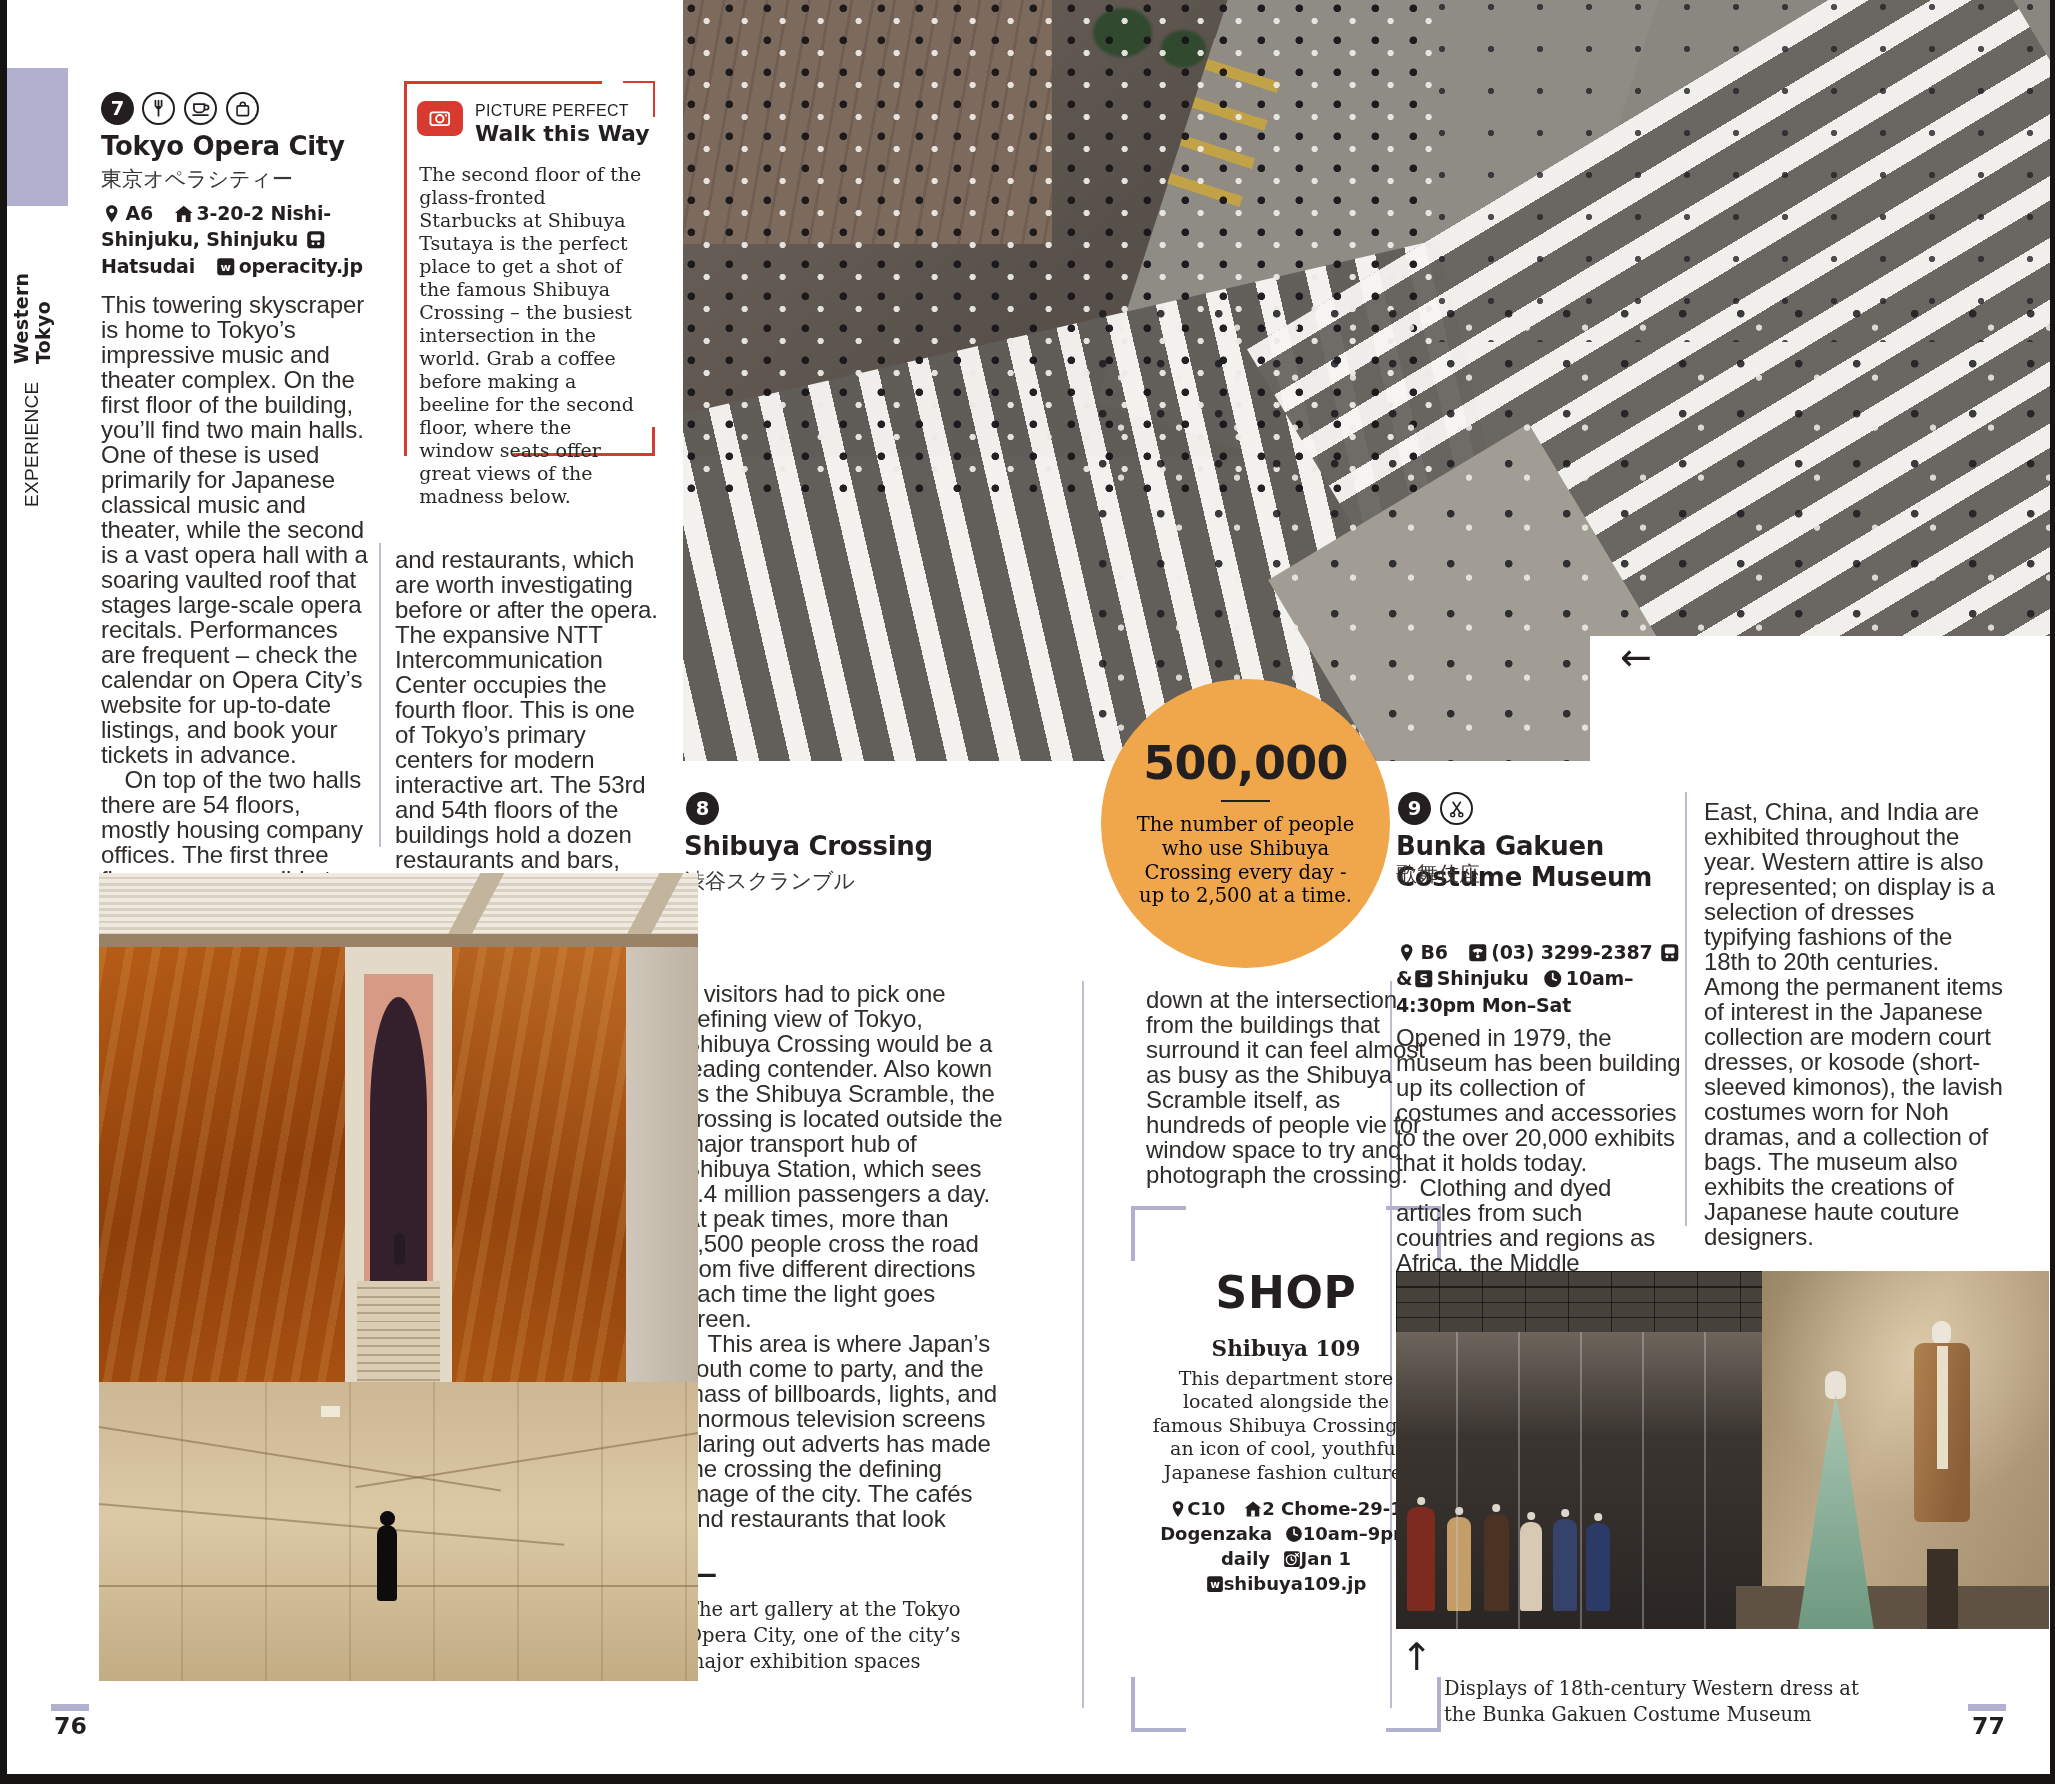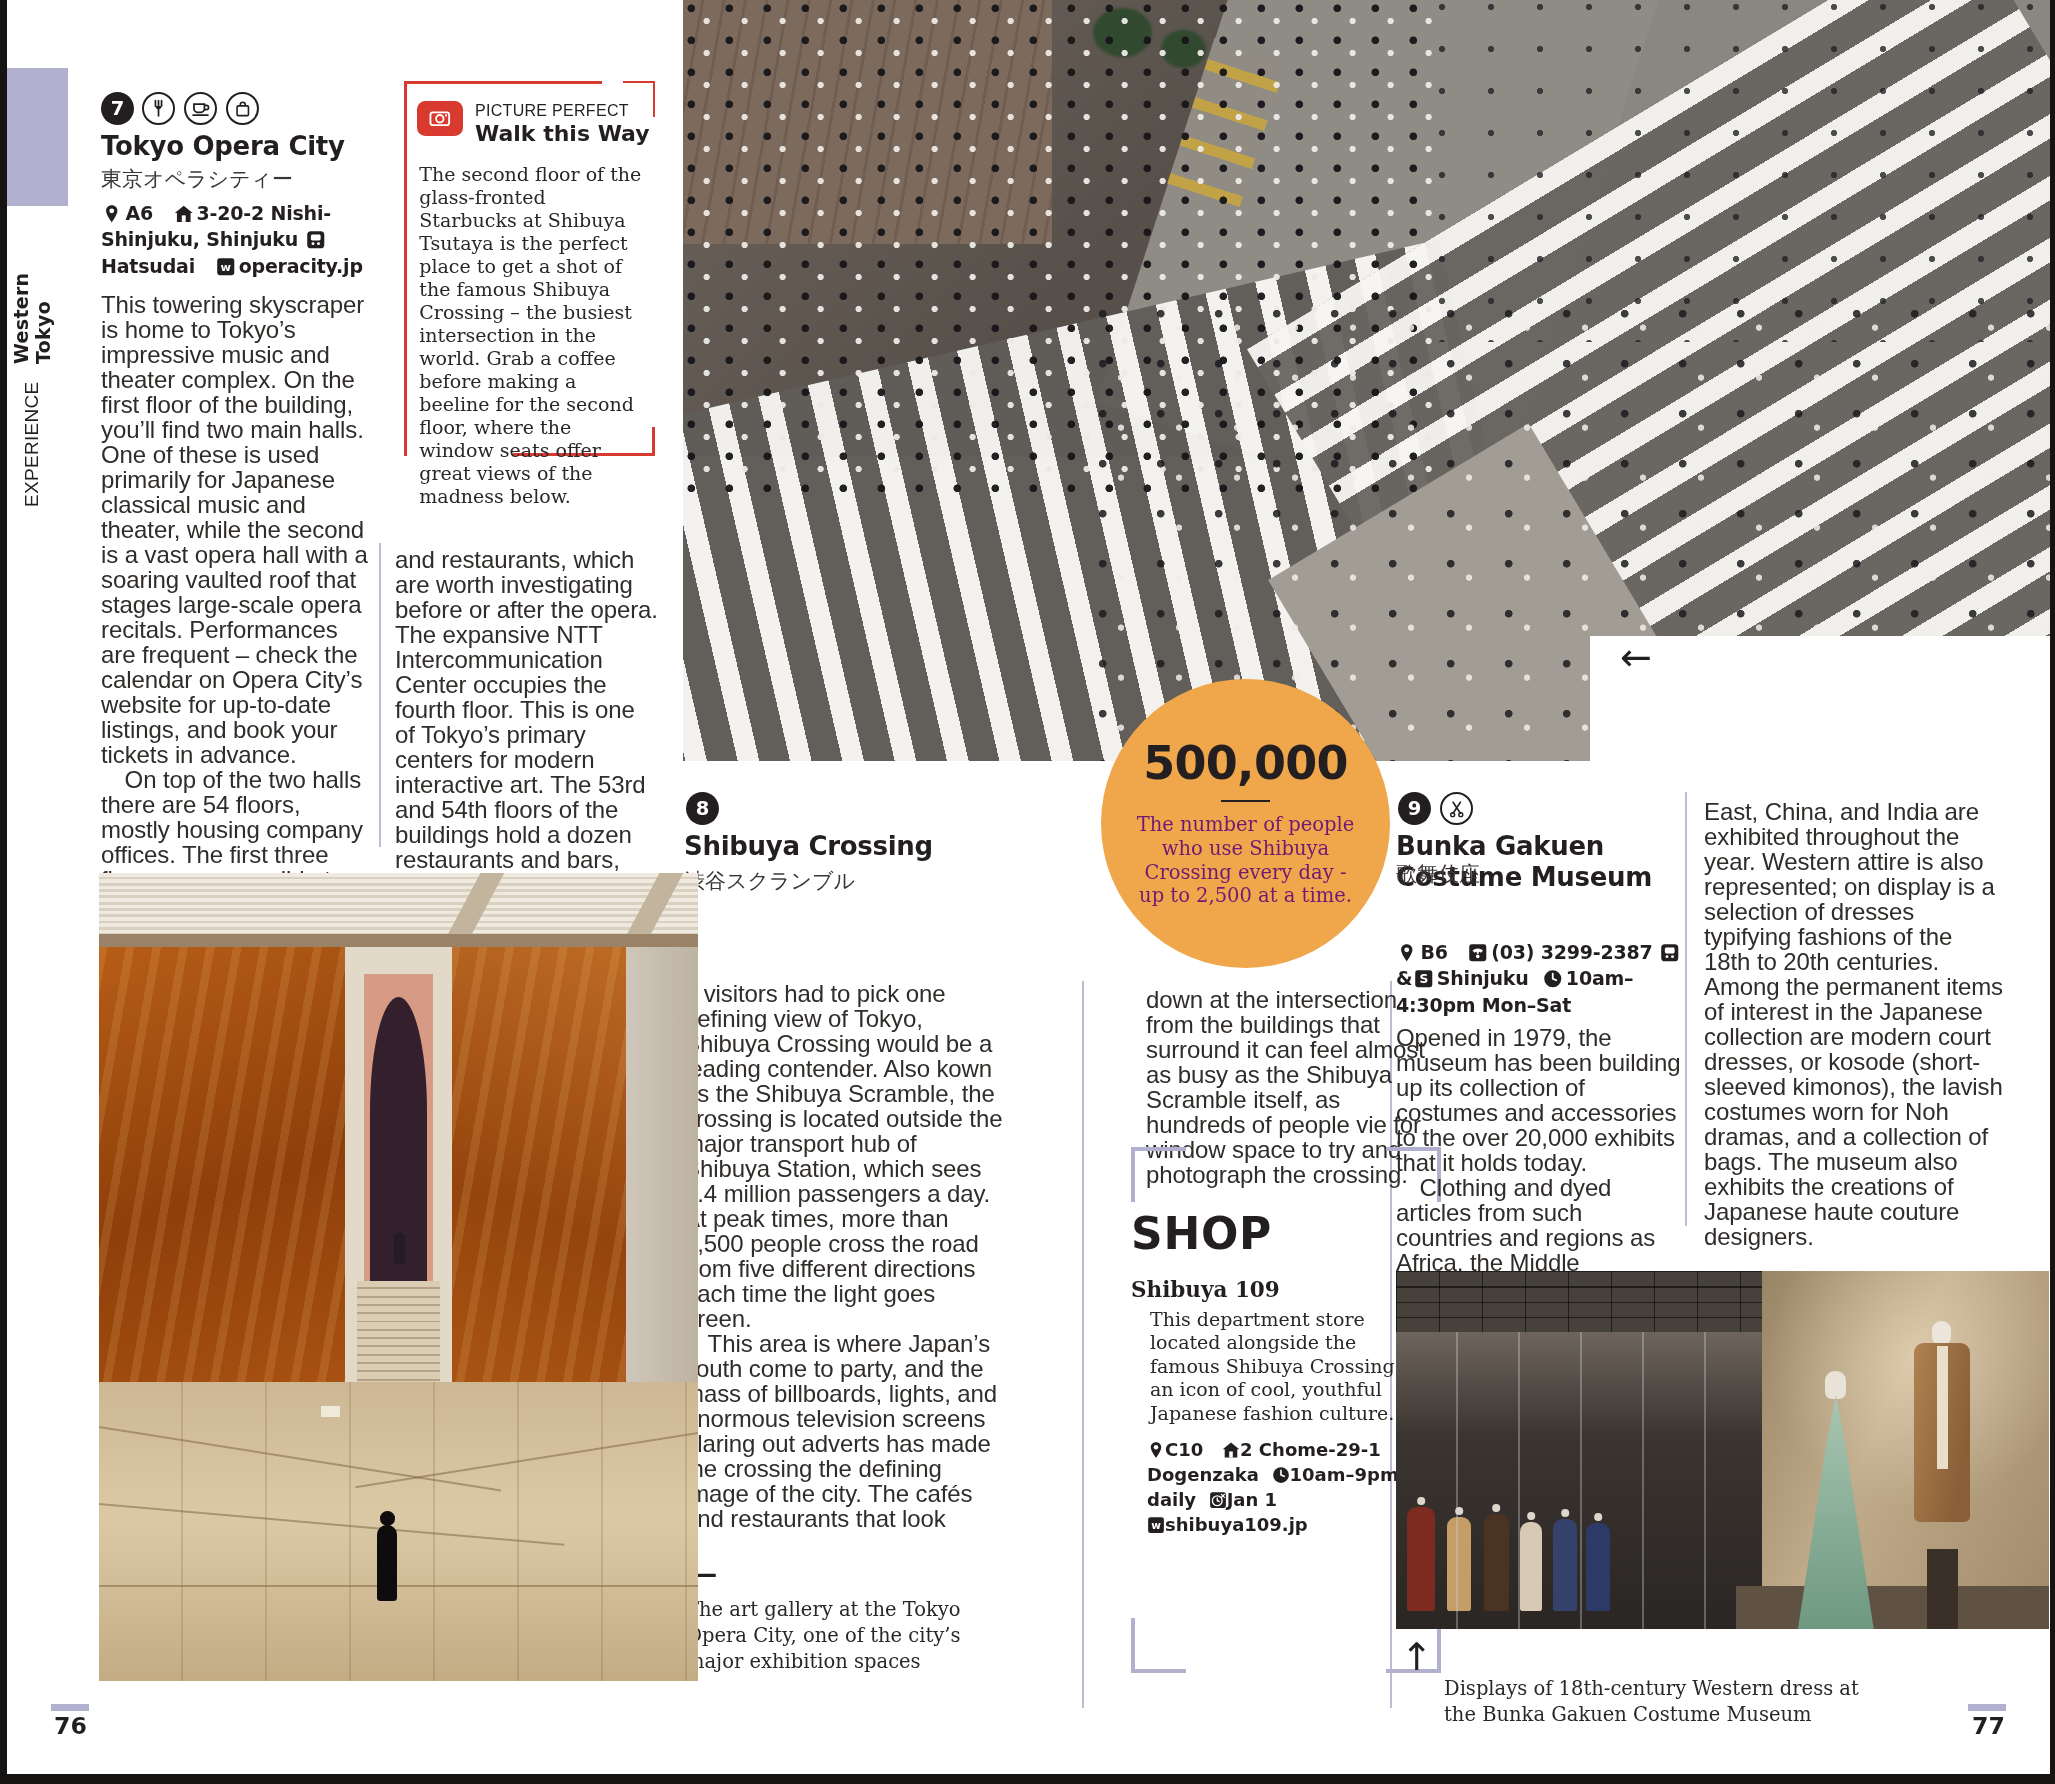--- a/index.html
+++ b/index.html
@@ -55,24 +55,24 @@
            font-family:"DejaVu Serif",serif;font-size:19px;line-height:23px;color:#2a2725;}
 
   
   .vrule{position:absolute;width:2.1px;background:#bcbcd2;}
 
   
   .stat{position:absolute;left:1101px;top:679px;width:289px;height:289px;border-radius:50%;
         background:#f0a64a;text-align:center;z-index:6;}
   .stat-val{margin-top:57px;font-family:"DejaVu Sans",sans-serif;font-weight:800;font-size:46px;color:#231f20;letter-spacing:-0.7px;}
   .stat-dash{width:49px;height:2.8px;background:#231f20;margin:9.7px auto 11px auto;}
-  .stat-cap{font-family:"DejaVu Serif",serif;font-size:19.5px;line-height:23.6px;color:#701a75;padding:0 32px;}
-
-  
-  .shop{position:absolute;left:1131px;top:1147px;width:310px;height:526px;}
+  .stat-cap{font-family:"DejaVu Serif",serif;font-size:19.5px;line-height:23.6px;color:#000000;padding:0 32px;}
+
+  
+  .shop{position:absolute;left:1131px;top:1206px;width:310px;height:526px;text-align:center;}
   .corner{position:absolute;width:51px;height:51px;border:0 solid #b1b1cf;}
   .c-tl{left:0;top:0;border-top-width:4.2px;border-left-width:4.2px;}
   .c-tr{right:0;top:0;border-top-width:4.2px;border-right-width:4.2px;}
   .c-bl{left:0;bottom:0;border-bottom-width:4.2px;border-left-width:4.2px;}
   .c-br{right:0;bottom:0;border-bottom-width:4.2px;border-right-width:4.2px;}
   .shop-head{margin-top:61px;font-family:"DejaVu Sans",sans-serif;font-weight:800;font-size:44px;letter-spacing:0.7px;color:#231f20;}
   .shop-name{margin-top:18px;font-family:"DejaVu Serif",serif;font-weight:700;font-size:21.5px;color:#231f20;}
   .shop-body{margin:5.6px auto 0 auto;width:272px;font-family:"DejaVu Serif",serif;font-size:19px;line-height:23.6px;color:#2a2725;}
   .shop-info{margin:11px auto 0 auto;width:278px;font-family:"DejaVu Sans",sans-serif;font-weight:700;font-size:18px;line-height:25px;color:#231f20;}
 

